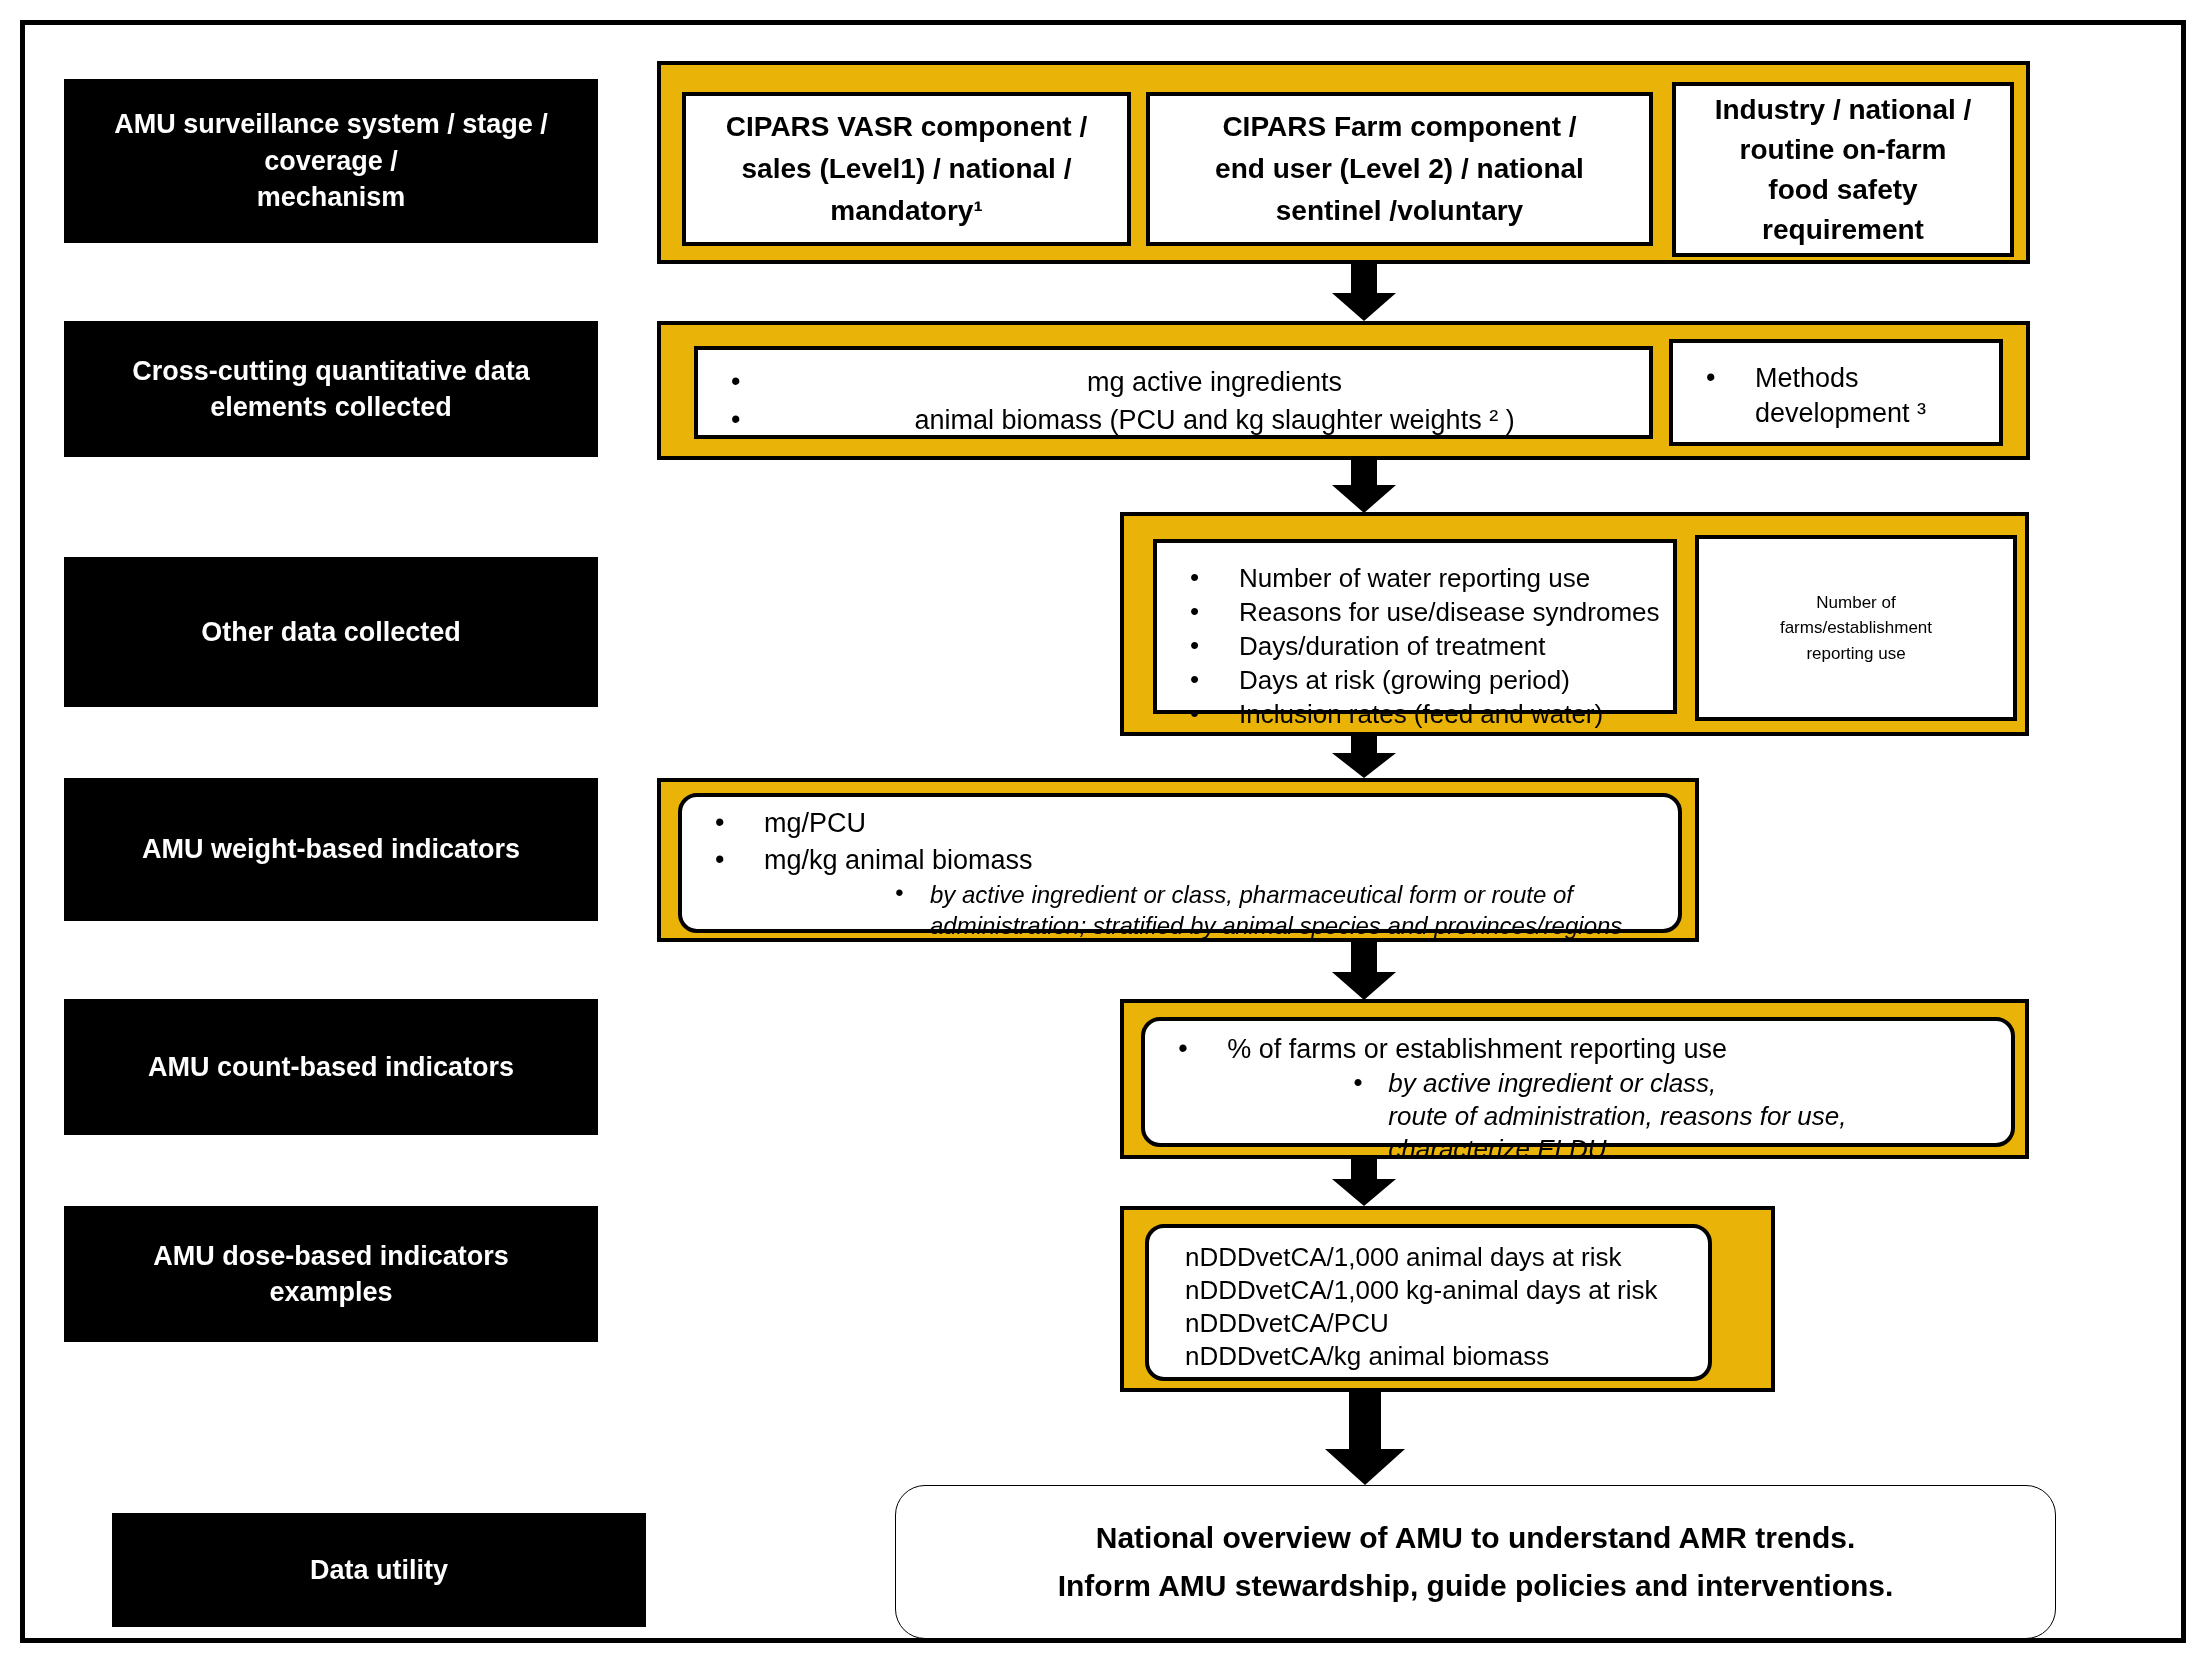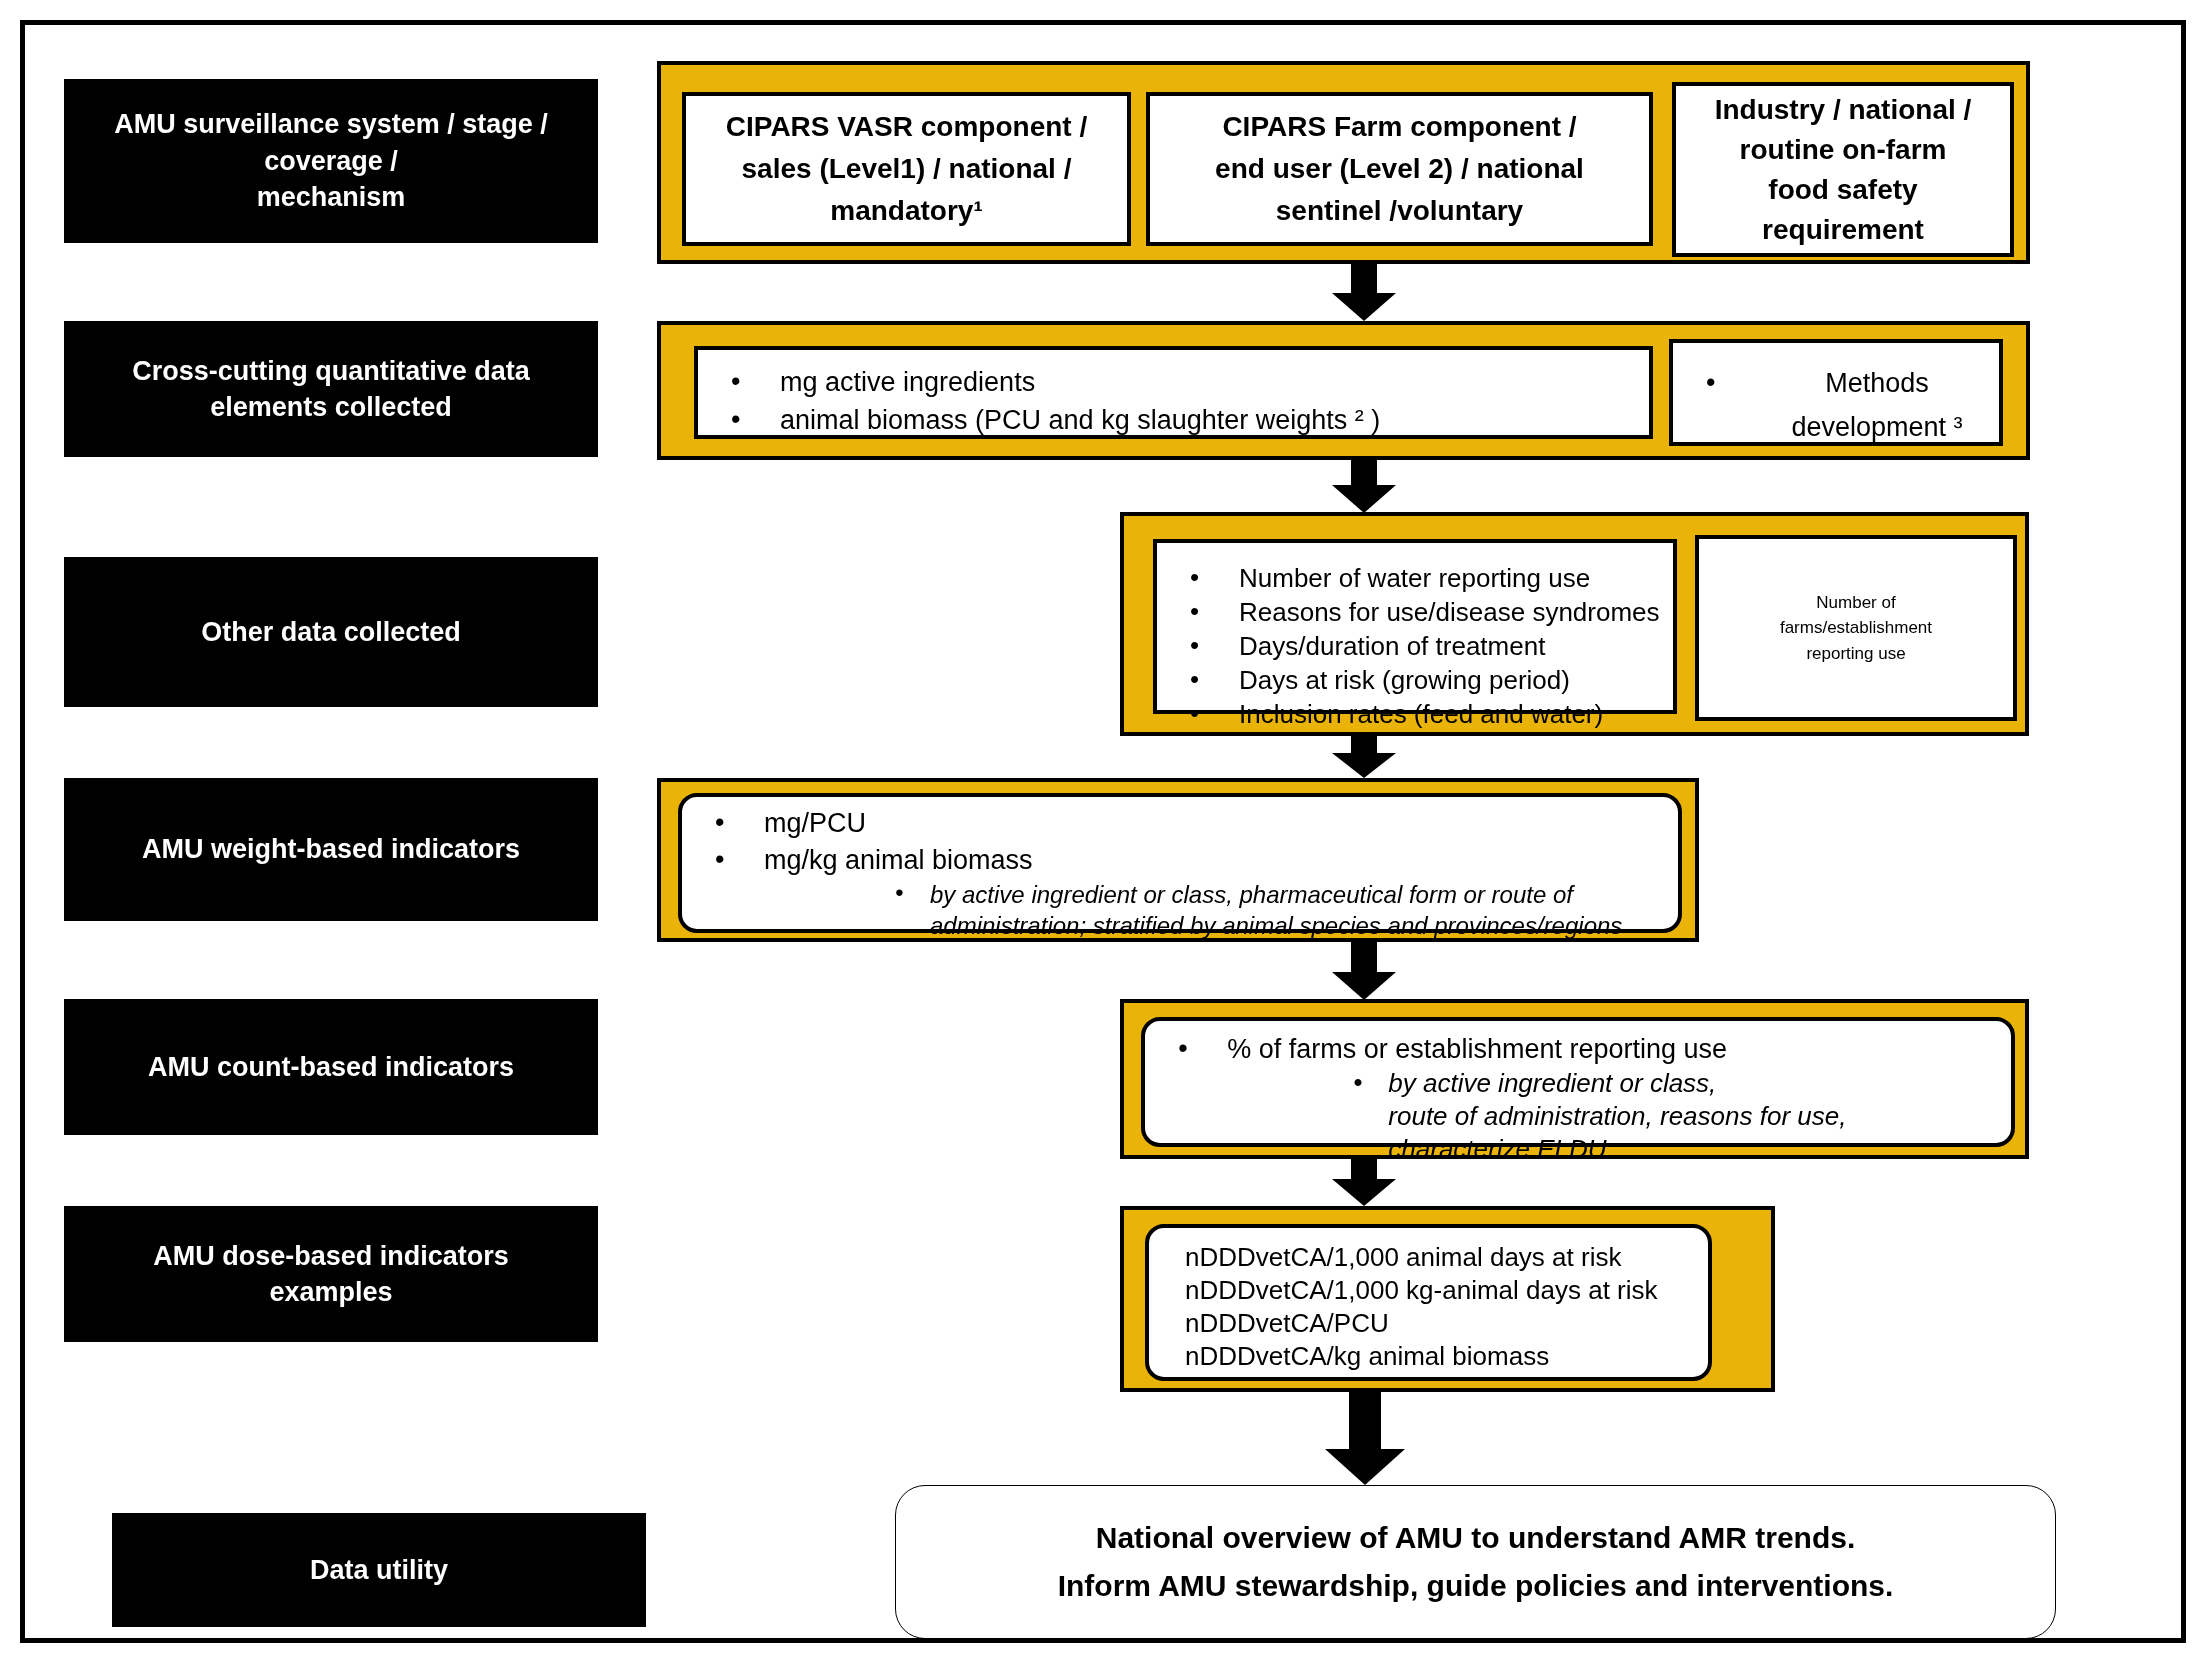--- a/index.html
+++ b/index.html
@@ -42,23 +42,23 @@
   .b1c { left:1011px; top:17.3px;  width:342px;  height:175px; font-weight:bold; font-size:28px; line-height:1.42; }
 
   
   ul.bullets { list-style:none; margin:0; padding:0; }
   ul.bullets li { position:relative; padding-left:82px; white-space:pre-line; }
   ul.bullets li::before { content:"\2022"; position:absolute; left:33px; top:-1px; }
 
   
   .r2  { left:657px; top:321px; width:1373px; height:139px; }
   .b2a { left:33px;   top:21px;  width:959px; height:93px; font-size:27px; }
-  .b2a ul { padding-top:13px; } .b2a li { line-height:38px; }
+  .b2a ul { padding-top:13px; } .b2a li { line-height:38px;text-align:center; }
   .b2b { left:1008px; top:14.4px;  width:334px;  height:107px; font-size:27px; }
-  .b2b ul { padding-top:18px; } .b2b li { line-height:44px;text-align:center; }
+  .b2b ul { padding-top:18px; } .b2b li { line-height:35px; }
 
   
   .r3  { left:1120px; top:512px; width:909px; height:224px; }
   .b3a { left:29px;   top:23px;   width:524px; height:175px; font-size:26px; }
   .b3a ul { padding-top:18px; } .b3a li { line-height:34px; }
   .b3b { left:571px; top:19px;   width:322px;  height:186px; font-size:17px; line-height:1.5; }
 
   
   .r4  { left:657px; top:778px; width:1042px; height:164px; }
   .b4  { left:17px;   top:11.4px;   width:1004px; height:140px; font-size:27px; padding-top:8px; }

